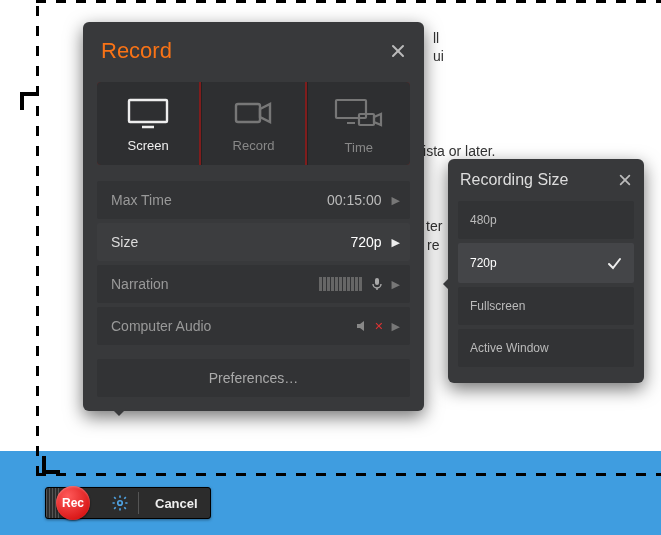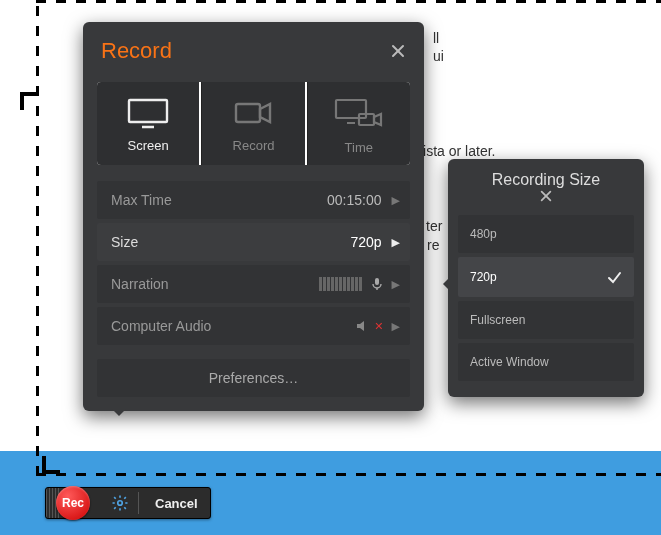--- a/index.html
+++ b/index.html
@@ -64,21 +64,21 @@
   }
   .record-panel::after {
     content:""; position:absolute; left:29px; bottom:-12px;
     border:7px solid transparent; border-top-color:#38393b;
   }
   .rp-header { display:flex; align-items:center; padding:16px 18px 12px; }
   .rp-title { font-size:22px; font-weight:400; color:#f97316; flex:1;}
   .rp-close { color:#bbb; cursor:pointer; }
 
   .modes {
-    display:flex; gap:2px; margin:6px 14px 16px; background:#ffffff; border-radius:4px; overflow:hidden;
+    display:flex; gap:2px; margin:6px 14px 16px; background:#7f1d1d; border-radius:4px; overflow:hidden;
   }
   .mode {
     flex:1; text-align:center; padding:14px 0 10px;
     background:#2e2f31; cursor:pointer;
     display:flex; flex-direction:column; align-items:center; gap:8px;
     font-size:13px; color:#888;
   }
   .mode + .mode { border-left:1px solid #222;}
   .mode.selected { color:#eee; }
   .mode .ico { color:#888; }
@@ -115,21 +115,21 @@
   .size-panel {
     position:absolute; left:448px; top:159px; width:196px;
     background:#38393b; border-radius:6px;
     box-shadow:0 6px 18px rgba(0,0,0,0.55);
     color:#ddd;
   }
   .size-panel::before {
     content:""; position:absolute; left:-12px; top:118px;
     border:7px solid transparent; border-right-color:#38393b;
   }
-  .sp-header { display:flex; align-items:center; padding:12px 12px;flex-direction:column;}
+  .sp-header { display:flex; align-items:center; padding:12px 12px;}
   .sp-title { flex:1; font-size:16px; color:#ddd; font-weight:400;}
   .sp-close { color:#bbb; cursor:pointer;}
   .sp-body { padding:0 10px 12px;}
   .sp-item {
     padding:12px 12px; background:#323335; margin-bottom:4px;
     color:#bbb; font-size:12px; cursor:pointer; border-radius:2px;
     display:flex; align-items:center;
   }
   .sp-item .lbl { flex:1;}
   .sp-item.selected { background:#444548; color:#fff;}

